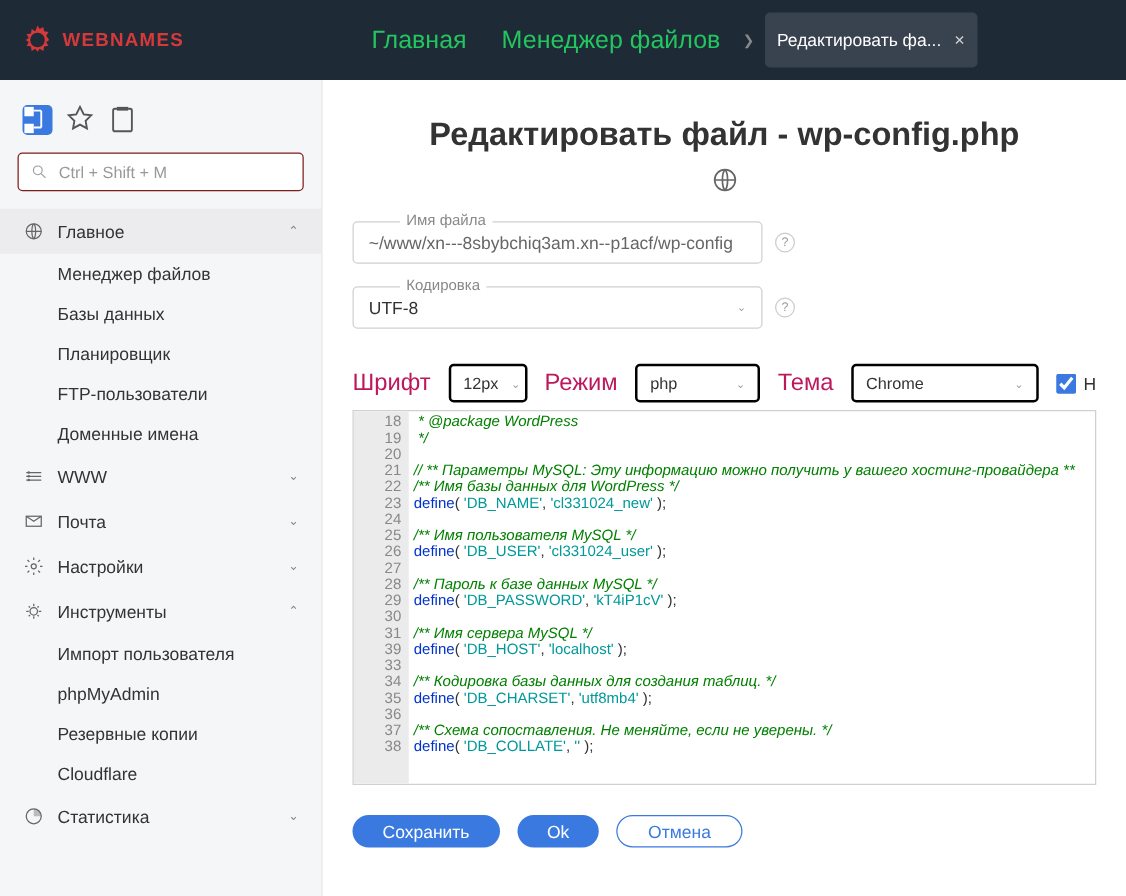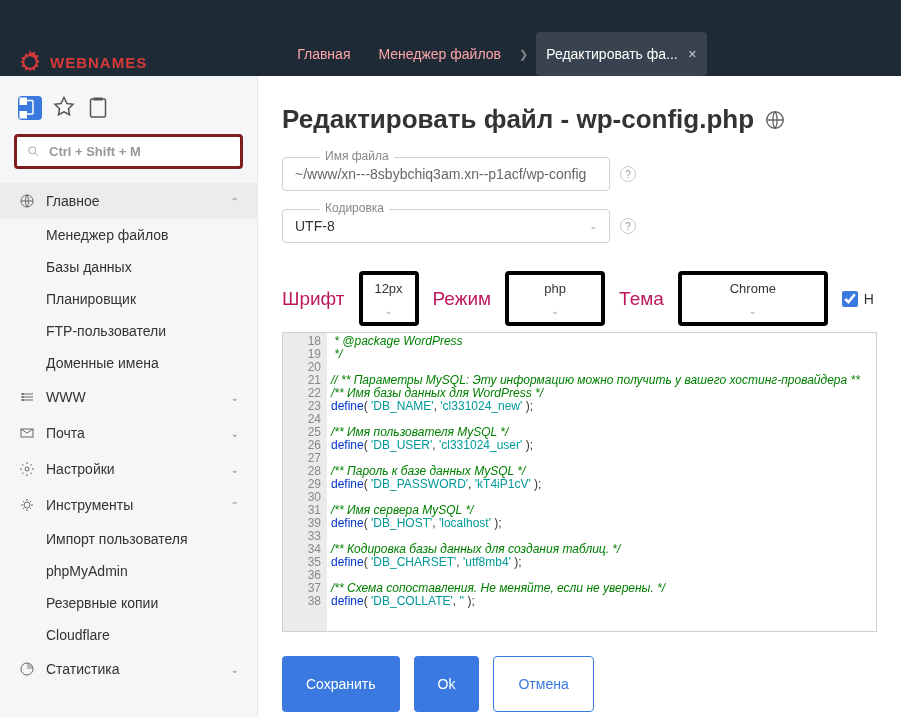--- a/index.html
+++ b/index.html
@@ -1,68 +1,68 @@
 <!DOCTYPE html>
 <html><head>
 <meta charset="utf-8">
 <style>
 * { margin: 0; padding: 0; box-sizing: border-box; font-family: -apple-system, BlinkMacSystemFont, "Segoe UI", Arial, sans-serif; }
 body { width: 901px; height: 717px; background: #fff; overflow: hidden; font-size: 14px; color: #333; }
-.topbar { height: 76px; background: #1f2a37; display: flex; align-items: flex-end; padding: 0 16px; }
+.topbar { height: 64px; background: #1f2a37; display: flex; align-items: center; padding: 0 16px; }
 .logo { display: flex; align-items: center; gap: 6px; color: #d63939; font-weight: 700; letter-spacing: 1px; font-size: 15px; }
 .logo svg { width: 28px; height: 28px; }
 .breadcrumb { display: flex; align-items: center; margin-left: 140px; gap: 8px; }
-.bc-item { color: #fca5a5; font-size: 14px; padding: 6px 10px; cursor: pointer; }
+.bc-item { color: #22c55e; font-size: 20px; padding: 6px 10px; cursor: pointer; }
 .bc-sep { color: #888; font-size: 11px; }
 .bc-tab { background: #394350; border-radius: 4px; padding: 14px 10px; display: flex; align-items: center; gap: 10px; color: #fff; font-size: 14px; }
 .bc-close { color: #ccc; font-size: 11px; cursor: pointer; }
 
 .layout { display: flex; height: calc(100% - 64px); }
 .sidebar { width: 258px; background: #f5f6f8; border-right: 1px solid #e5e7eb; padding-top: 12px; overflow-y: auto; }
 .sb-toolbar { display: flex; align-items: center; gap: 10px; padding: 8px 18px 14px; }
 .sb-tool { width: 24px; height: 24px; display: flex; align-items: center; justify-content: center; cursor: pointer; color: #555; }
 .sb-tool.active { background: #3a7ae0; border-radius: 4px; color: #fff; }
-.sb-search { margin: 0 14px 14px; display:flex; align-items:center; gap:8px; background:#fff; border:3px solid #7f1d1d; border-radius:4px; padding:7px 10px; color:#999; font-size:13px;font-weight:bold; }
+.sb-search { margin: 0 14px 14px; display:flex; align-items:center; gap:8px; background:#fff; border:1px solid #7f1d1d; border-radius:4px; padding:7px 10px; color:#999; font-size:13px; }
 .sb-search svg { width:14px; height:14px; }
 .sb-head { display:flex; align-items:center; padding: 10px 18px; cursor:pointer; font-size:14px; color:#333; }
 .sb-head.open { background:#ececee; }
 .sb-icon { width:18px; margin-right:10px; color:#666; display:flex; align-items:center; justify-content:center; }
 .sb-icon svg { width:16px; height:16px; }
 .sb-chev { margin-left:auto; color:#888; font-size:10px; }
 .sb-item { padding: 8px 18px 8px 46px; font-size:14px; color:#333; cursor:pointer; }
 
 .main { flex:1; padding: 28px 24px; overflow:hidden; position:relative; }
-h1 { font-size: 26px; font-weight:700; margin-bottom: 22px; display:flex; align-items:center; gap:10px; }
+h1 { font-size: 26px; font-weight:700; margin-bottom: 22px; display:flex; align-items:center; gap:10px;flex-direction:column; }
 h1 svg { width:22px; height:22px; color:#666; }
 .fieldset { position:relative; margin-bottom:18px; }
 .fs-label { position:absolute; top:-8px; left:10px; background:#fff; padding:0 5px; font-size:12px; color:#888;margin-left:28px; }
 .fs-row { display:flex; align-items:center; gap:10px; }
 .fs-input { flex:0 0 328px; border:1px solid #d0d0d0; border-radius:4px; padding:8px 12px; font-size:14px; color:#666; background:#fff; overflow:hidden; white-space:nowrap; text-overflow:ellipsis; }
 .fs-select { flex:0 0 328px; border:1px solid #d0d0d0; border-radius:4px; padding:8px 12px; font-size:14px; color:#333; background:#fff; display:flex; align-items:center; justify-content:space-between; }
 .help-icon { width:16px; height:16px; border:1px solid #ccc; border-radius:50%; display:flex; align-items:center; justify-content:center; font-size:10px; color:#999; cursor:pointer; }
 .toolbar-row { display:flex; align-items:center; gap:14px; margin-top:28px; margin-bottom:6px; }
 .tb-label { font-size:19px; color:#be185d; }
-.tb-sel { border:4px solid #000000; border-radius:4px; padding:6px 10px; font-size:13px; display:flex; align-items:center; gap:10px; cursor:pointer; min-width:60px; justify-content:space-between;flex-direction:column; }
+.tb-sel { border:2px solid #000000; border-radius:4px; padding:6px 10px; font-size:13px; display:flex; align-items:center; gap:10px; cursor:pointer; min-width:60px; justify-content:space-between; }
 .tb-sel.wide { min-width:100px; }
 .tb-sel.wider { min-width:150px; }
 .tb-chev { color:#999; font-size:9px; }
 .tb-check { display:flex; align-items:center; gap:6px; }
 .tb-check input { width:16px; height:16px; accent-color:#3a7ae0; }
 
 .editor { border:1px solid #d0d0d0; height:300px; overflow:hidden; display:flex; font-family:"Consolas","Monaco",monospace; font-size:12px; line-height:13px; }
 .gutter { background:#ebebeb; color:#888; text-align:right; padding:2px 6px; user-select:none; width:44px; }
 .gutter div { height:13px; }
 .code { flex:1; padding:2px 4px; white-space:pre; overflow:hidden; color:#333; }
 .cm { color:#008000; font-style:italic; }
 .fn { color:#0033cc; }
 .str { color:#009999; }
 .code-line { height:13px; }
 
 .btnrow { display:flex; gap:14px; margin-top:24px; }
-.btn { padding:19px 24px; border-radius:4px; font-size:14px; cursor:pointer; border:none; }
+.btn { padding:4px 24px; border-radius:16px; font-size:14px; cursor:pointer; border:none; }
 .btn-primary { background:#3a7ae0; color:#fff; }
 .btn-outline { background:#fff; color:#3a7ae0; border:1px solid #3a7ae0;text-align:right; }
 </style>
 </head>
 <body>
 
 <div class="topbar">
   <div class="logo">
     <svg viewBox="0 0 24 24">
         <path fill="#d63939" d="M12 2l1.5 2.5L16 3l.5 3 3 .5-1.5 2.5L20 12l-2 1.5 1.5 2.5-3 .5-.5 3-2.5-1.5L12 20l-1.5-2L8 19.5l-.5-3-3-.5L6 13.5 4 12l2-1.5L4.5 8l3-.5.5-3L10.5 6 12 2zm0 5a5 5 0 100 10 5 5 0 000-10z"></path>

